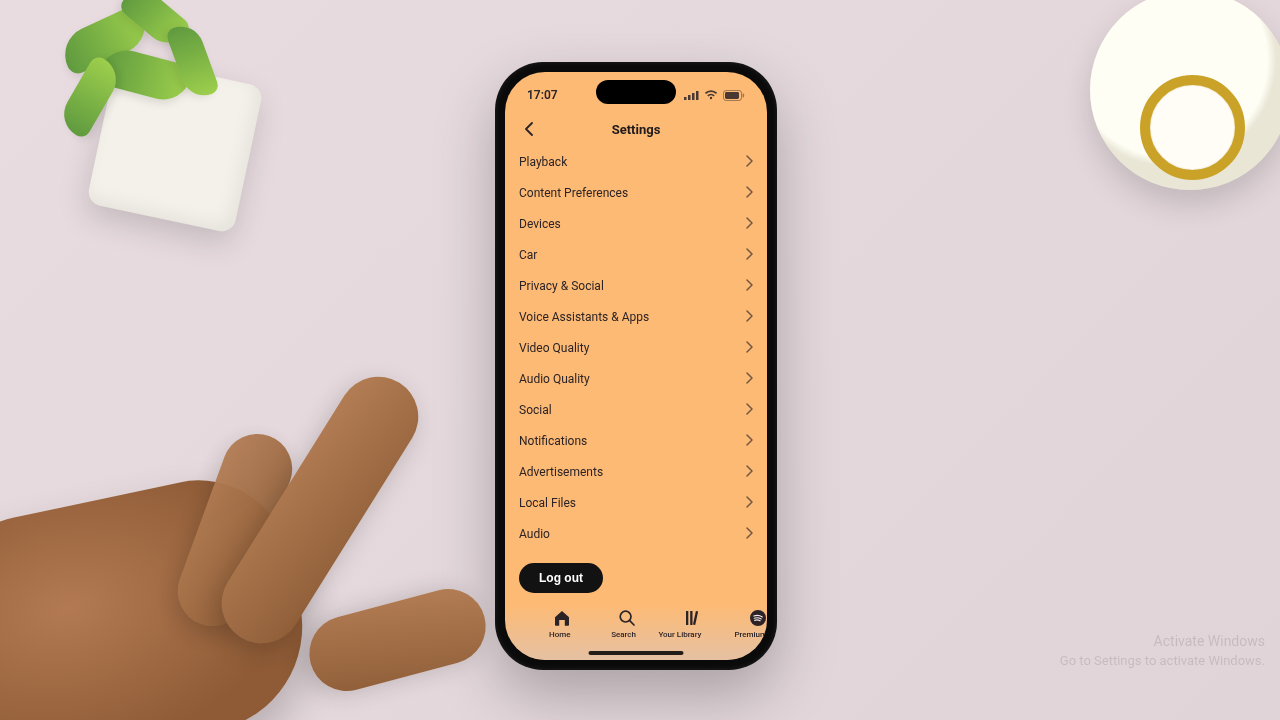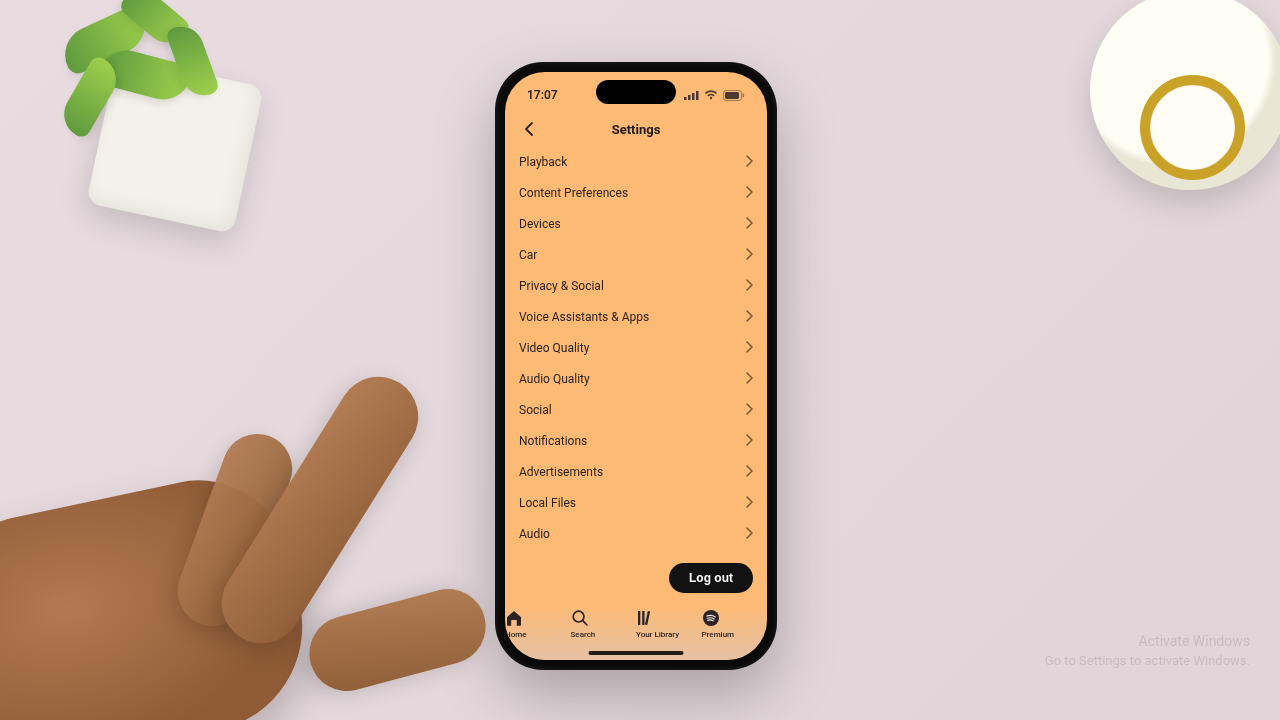--- a/index.html
+++ b/index.html
@@ -54,21 +54,21 @@
     position: absolute;
     top: 85px; left: 50px;
     width: 105px; height: 105px;
     border: 10px solid #c9a227;
     background: radial-gradient(circle,#fffdf6 68%,#f3edd8 70%);
     border-radius: 50%;
   }
 
   .watermark {
     position: absolute;
-    right: 30px; bottom: 50px;
+    right: 15px; bottom: 50px;
     color: rgba(0,0,0,0.12);
     text-align: right;
     font-size: 14px;
     line-height: 1.4;
     pointer-events: none;
   }
 
   
   .phone {
     position: absolute;
@@ -145,21 +145,21 @@
     cursor: pointer;
   }
   .row-label {
     font-size: 12px;
     color: #2b2326;
   }
   .chev { flex-shrink: 0; opacity: 0.65; }
 
   .logout-wrap {
     display: flex;
-    justify-content: flex-end;
+    justify-content: flex-start;
     padding: 14px 0 6px;
   }
   .logout {
     background: #121212;
     color: #fff;
     font-size: 12px;
     font-weight: 600;
     padding: 8px 20px;
     border-radius: 22px;
     border: none;
@@ -171,21 +171,21 @@
     display: flex;
     justify-content: space-around;
     align-items: flex-start;
     padding-top: 4px;
     background: linear-gradient(to top, rgba(210,198,201,0.55), rgba(242,230,232,0));
   }
   .tab {
     flex: 1;
     display: flex;
     flex-direction: column;
-    align-items: flex-start;
+    align-items: flex-end;
     gap: 2px;
     color: #2b2326;
     cursor: pointer;
   }
   .tab .ticon { height: 20px; display:flex; align-items:center; justify-content:center;}
   .tab .tlabel { font-size: 8px; font-weight: 500; }
   .home-ind {
     position: absolute;
     bottom: 5px; left: 50%;
     transform: translateX(-50%);

